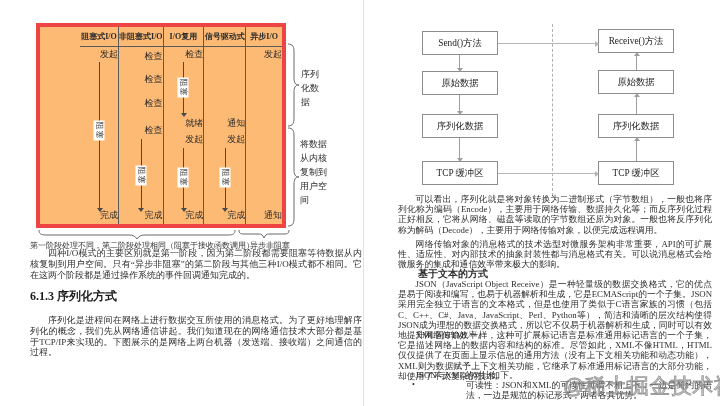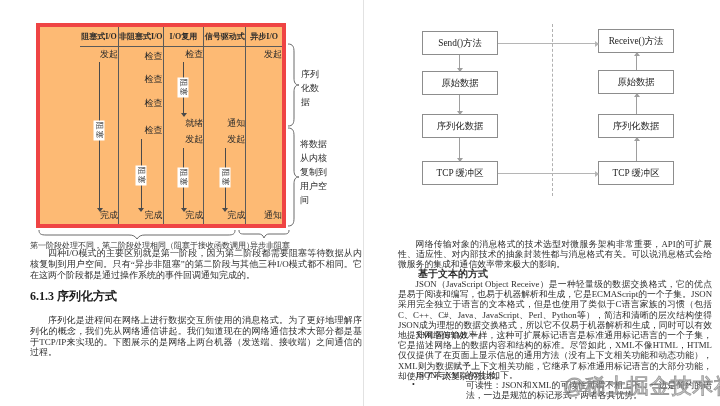--- a/index.html
+++ b/index.html
@@ -161,20 +161,21 @@
     <div class="ser-varrow down" style="left:59px;top:114px;height:23px"></div>
 
     <div class="varrow up" style="left:236px;top:114px;height:23px;border-left-color:#9e9e9e"></div>
     <div class="varrow up" style="left:236px;top:70px;height:20px;border-left-color:#9e9e9e"></div>
     <div class="varrow up" style="left:236px;top:29px;height:17px;border-left-color:#9e9e9e"></div>
 
     <div class="harrow" style="left:98px;top:19px;width:100px"></div>
     <div class="harrow" style="left:98px;top:149px;width:100px"></div>
   </div>
 
+  <div class="para rpara" style="top:194px">可以看出，序列化就是将对象转换为二进制形式（字节数组），一般也将序列化称为编码（Encode），主要用于网络传输、数据持久化等；而反序列化过程正好相反，它将从网络、磁盘等读取的字节数组还原为对象。一般也将反序列化称为解码（Decode），主要用于网络传输对象，以便完成远程调用。</div>
   <div class="para rpara" style="top:239px">网络传输对象的消息格式的技术选型对微服务架构非常重要，API的可扩展性、适应性、对内部技术的抽象封装性都与消息格式有关。可以说消息格式会给微服务的集成和通信效率带来极大的影响。</div>
   <div class="subhead" style="top:267px">基于文本的方式</div>
   <div class="para rpara" style="top:279px">JSON（JavaScript Object Receive）是一种轻量级的数据交换格式，它的优点是易于阅读和编写，也易于机器解析和生成，它是ECMAScript的一个子集。JSON采用完全独立于语言的文本格式，但是也使用了类似于C语言家族的习惯（包括C、C++、C#、Java、JavaScript、Perl、Python等），简洁和清晰的层次结构使得JSON成为理想的数据交换格式，所以它不仅易于机器解析和生成，同时可以有效地提升网络传输效率。</div>
   <div class="para rpara" style="top:330px">XML同HTML一样，这种可扩展标记语言是标准通用标记语言的一个子集，它是描述网络上的数据内容和结构的标准。尽管如此，XML不像HTML，HTML仅仅提供了在页面上显示信息的通用方法（没有上下文相关功能和动态功能），XML则为数据赋予上下文相关功能，它继承了标准通用标记语言的大部分功能，却使用了不太复杂的技术。</div>
   <div class="para rpara" style="top:370px">JSON与XML的对比如下。</div>
 
   <div class="bullet-row" style="top:380px">
     <span class="bullet-marker">•</span>
     <span class="bullet-text">可读性：JSON和XML的可读性可谓不相上下，一边是简约的语法，一边是规范的标记形式，两者各具优势。</span>
   </div>

